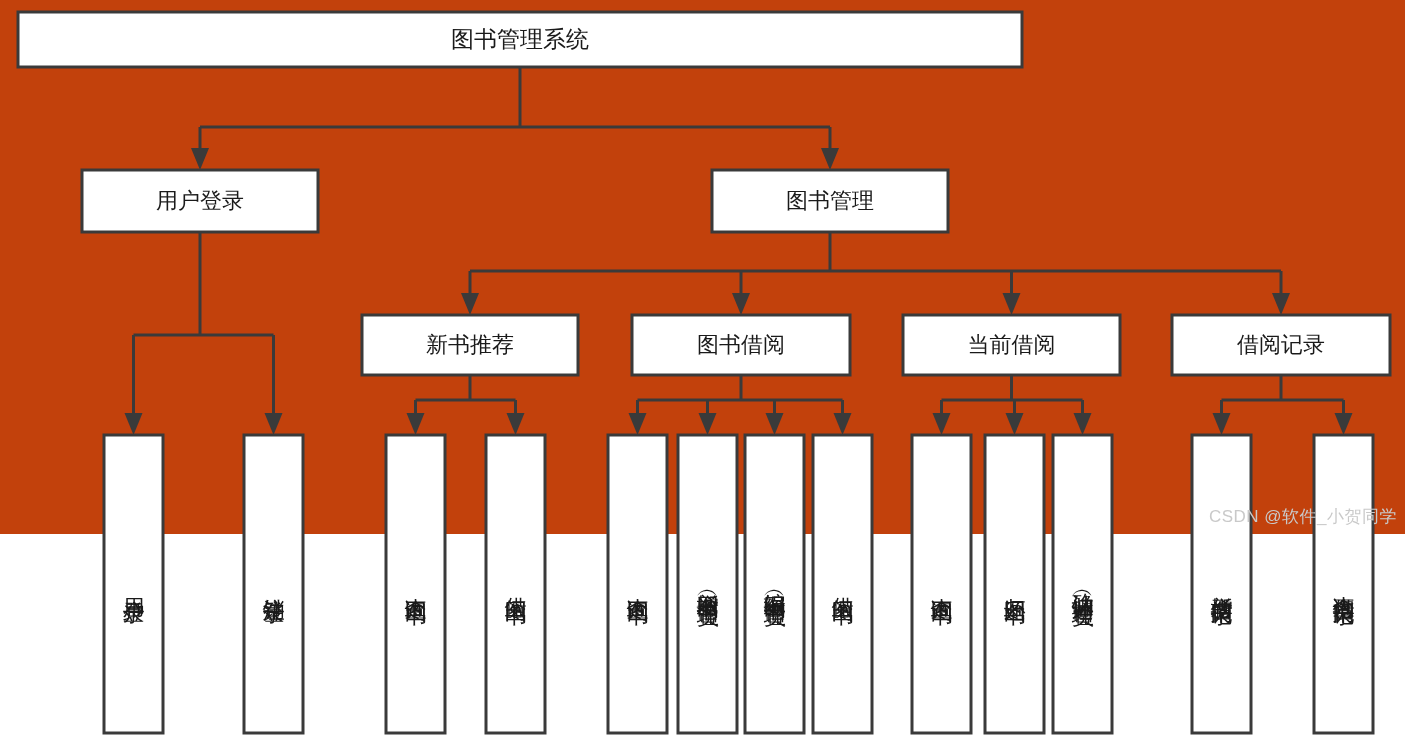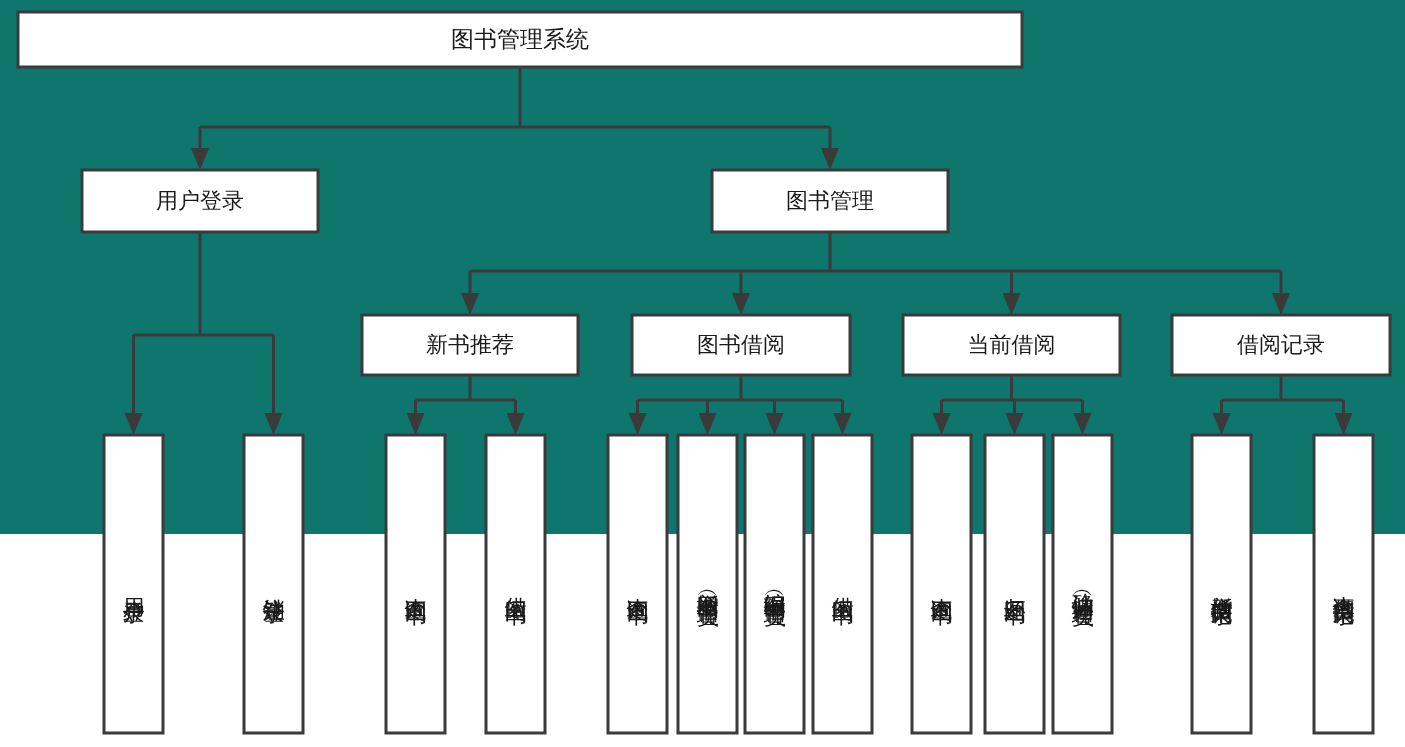--- a/index.html
+++ b/index.html
@@ -12,21 +12,21 @@
     width: 1405px;
     height: 747px;
     font-family: "Liberation Sans", "DejaVu Sans", sans-serif;
     overflow: hidden;
     position: relative;
   }
   #diagram-root {
     position: relative;
     width: 1405px;
     height: 534px;
-    background: #0f766e;
+    background: #c2410c;
   }
   svg.diagram-canvas {
     position: absolute;
     left: 0;
     top: 0;
     width: 1405px;
     height: 747px;
   }
   .node-box {
     fill: #ffffff;
@@ -214,14 +214,15 @@
         <div class="leaf-label">确认归还（管理员）</div>
       </div>
       <div class="leaf-label-wrap" style="left: 1192px; top: 435px; width: 59px; height: 298px;">
         <div class="leaf-label">新增借阅记录</div>
       </div>
       <div class="leaf-label-wrap" style="left: 1314px; top: 435px; width: 59px; height: 298px;">
         <div class="leaf-label">查询借阅记录</div>
       </div>
     </div>
 
+  <div class="watermark">CSDN @软件_小贺同学</div>
 
 </div>
 
 </body></html>

